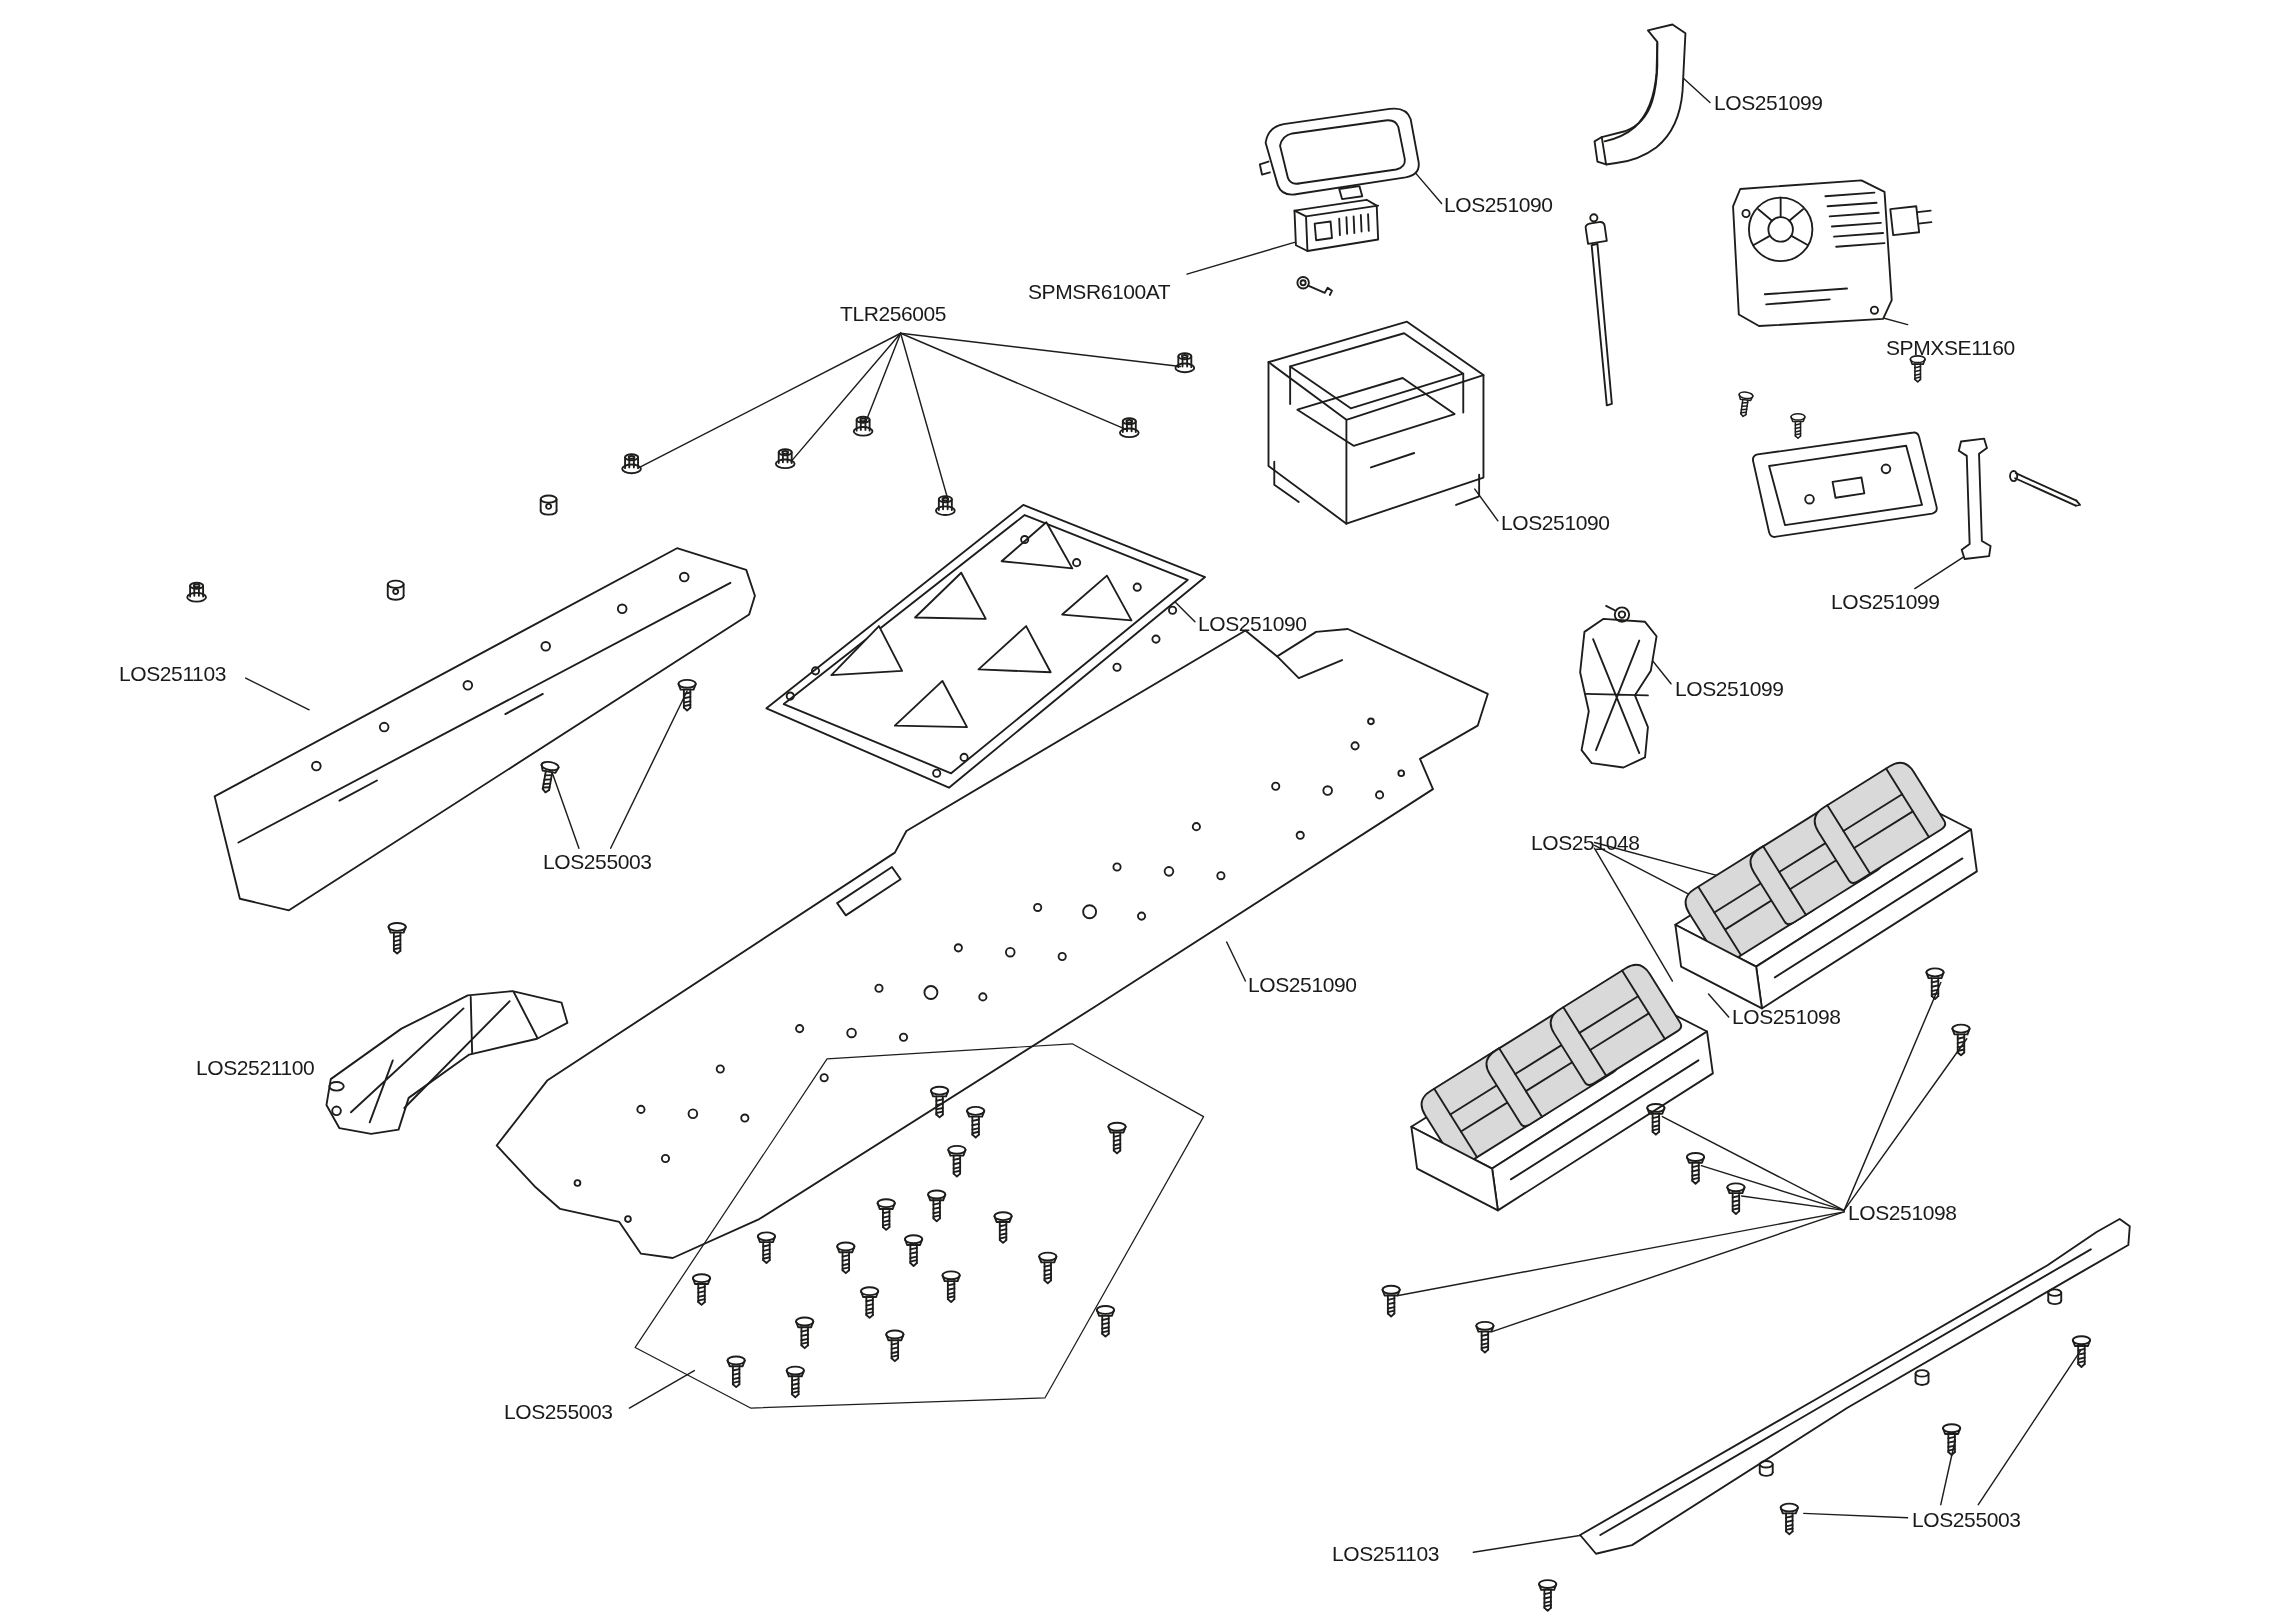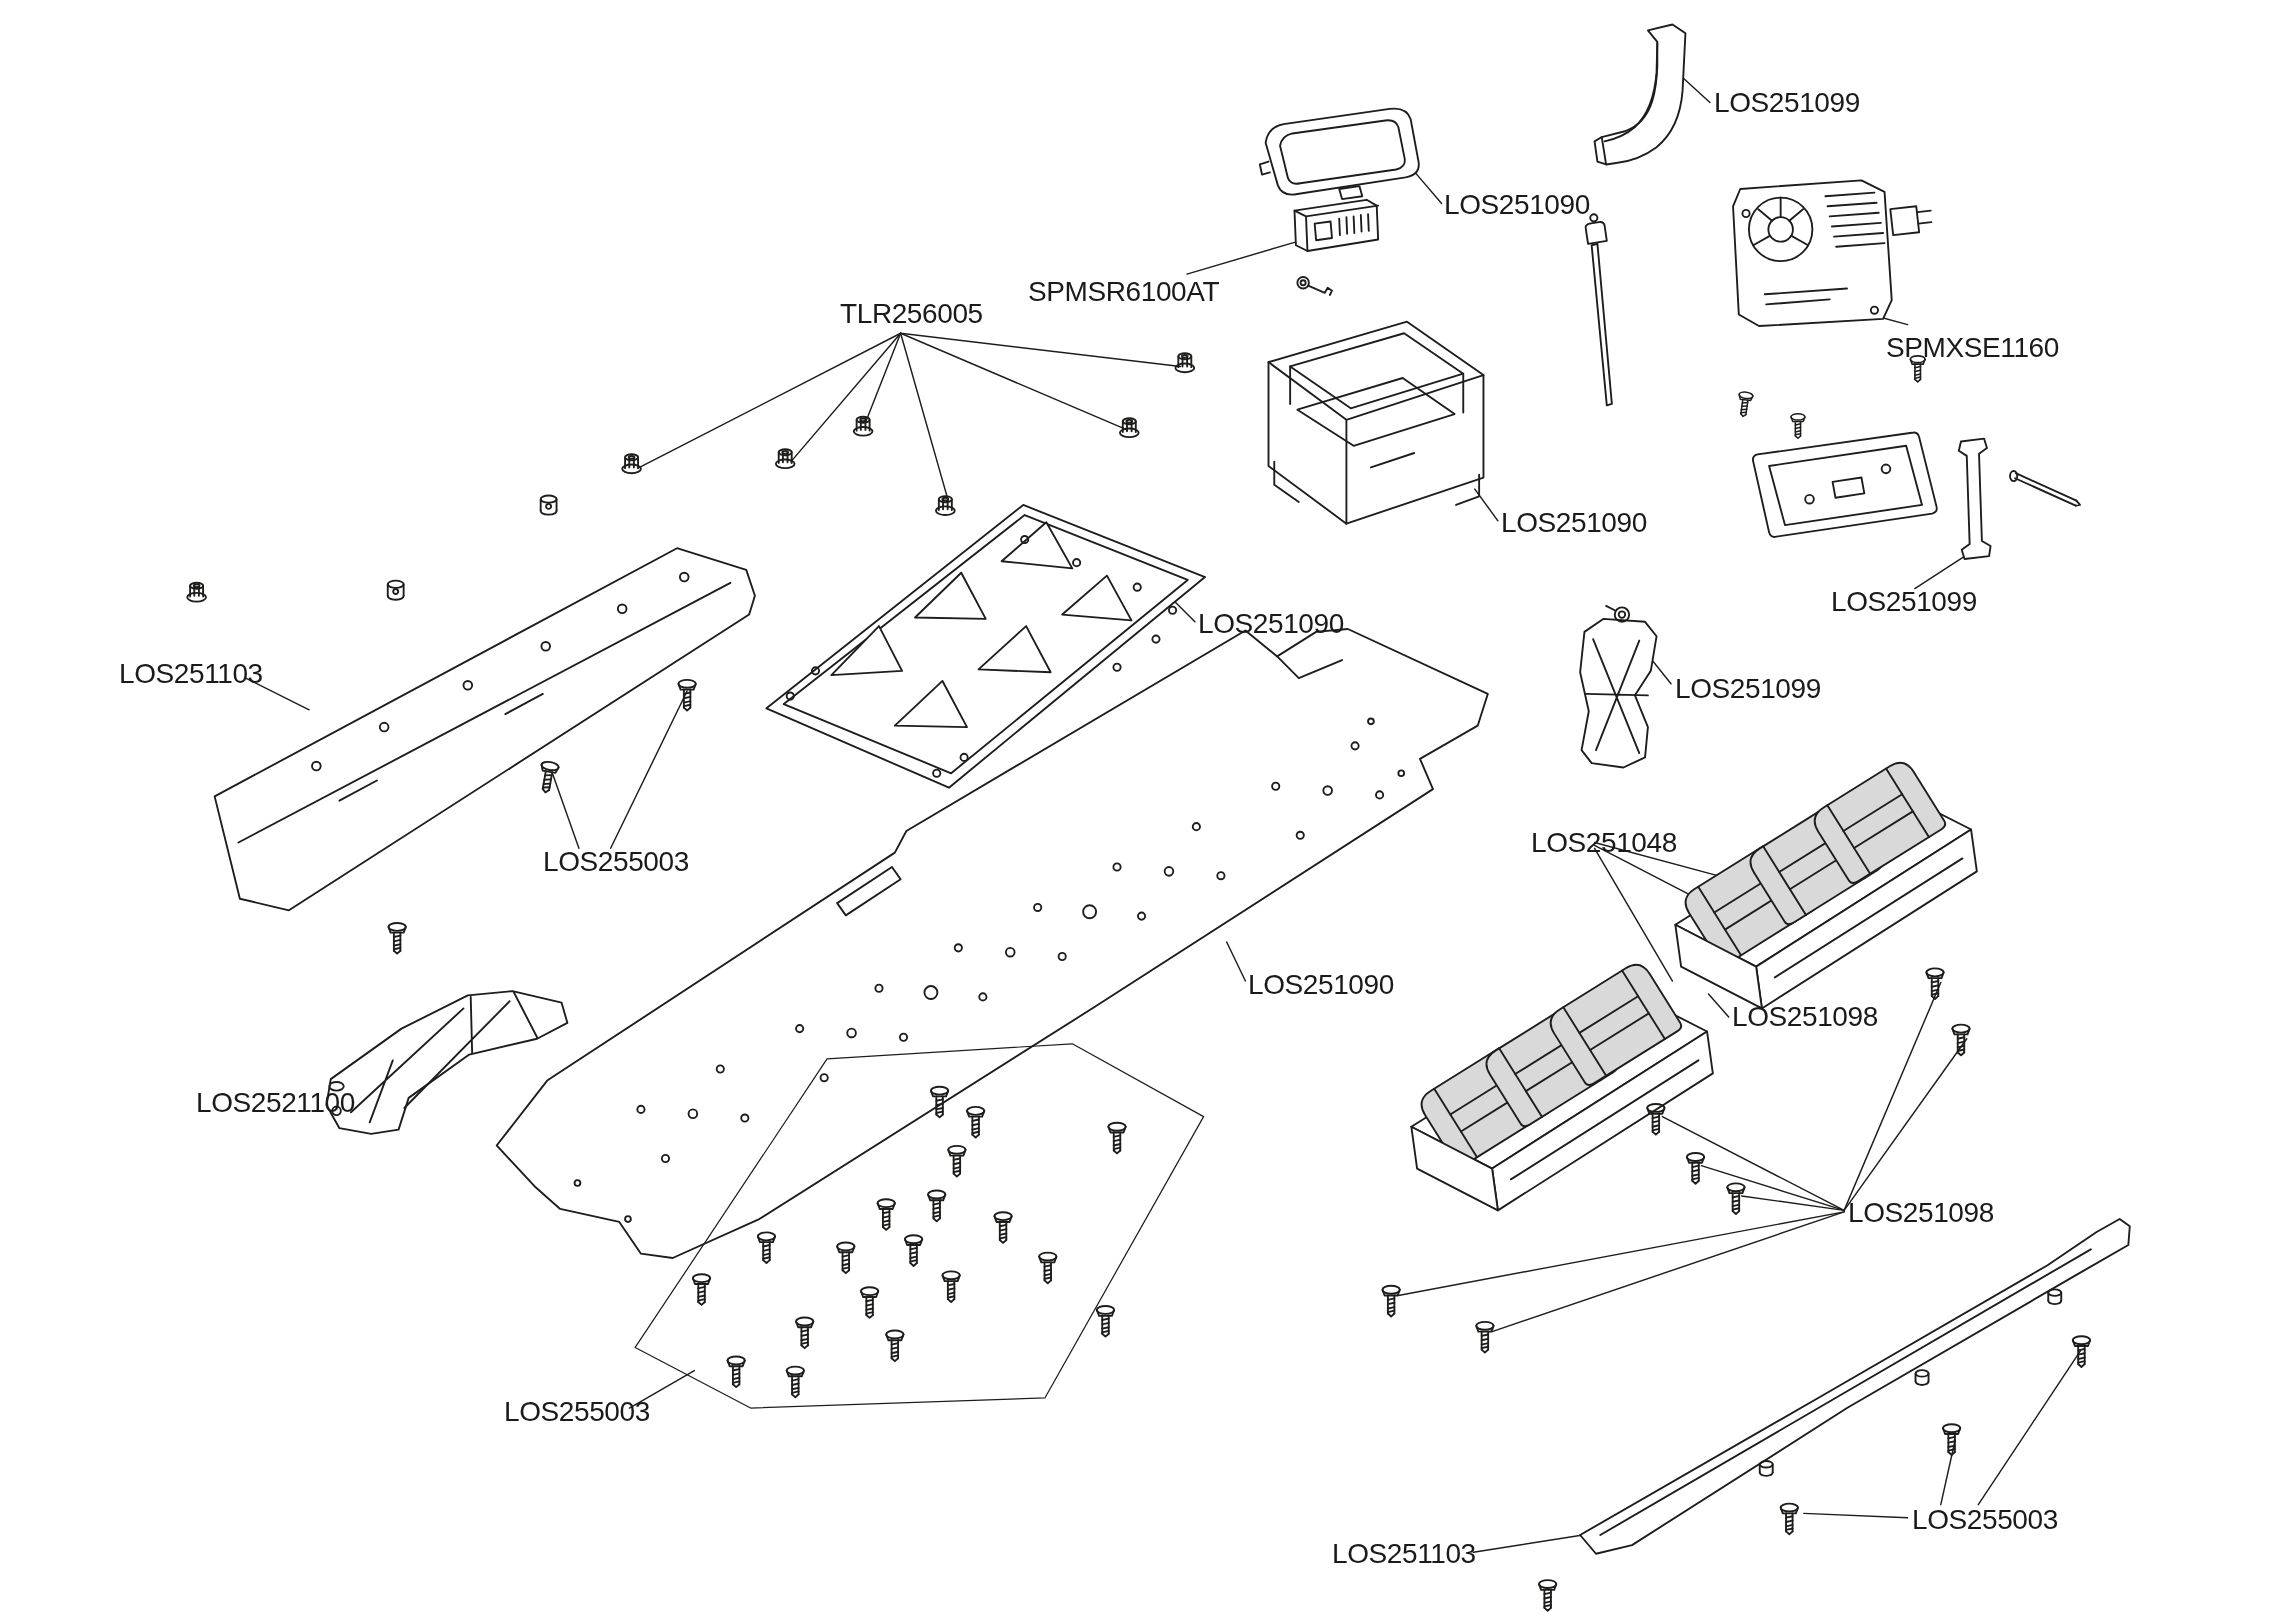--- a/index.html
+++ b/index.html
@@ -1,18 +1,18 @@
 <!DOCTYPE html>
 <html style="font-size:11.5px"><head>
 <meta charset="utf-8">
 <style>
   html,body{margin:0;padding:0;background:#ffffff;}
   #page{position:relative;width:2273px;height:1623px;background:#ffffff;overflow:hidden;
         font-family:"Liberation Sans", sans-serif;}
-  .lbl{position:absolute;font-size:28px;line-height:24.5px;color:#1a1a1a;white-space:nowrap;
+  .lbl{position:absolute;font-size:21px;line-height:24.5px;color:#1a1a1a;white-space:nowrap;
        letter-spacing:-0.4px;}
   #diagram-svg{position:absolute;left:0;top:0;}
   #diagram-svg path,#diagram-svg line,#diagram-svg circle,#diagram-svg ellipse{
       stroke:#1d1d1b;stroke-width:2.6;fill:none;stroke-linecap:round;stroke-linejoin:round;}
   #diagram-svg .solid{fill:#ffffff;}
   #diagram-svg .foamfill{fill:#d9d9d9;}
   #diagram-svg .thin{stroke-width:1.7;}
   #diagram-svg .leader{stroke-width:2;}
 </style>
 </head>
@@ -338,20 +338,20 @@
   <div class="lbl" style="left:1886px;top:336px">SPMXSE1160</div>
   <div class="lbl" style="left:1501px;top:511px">LOS251090</div>
   <div class="lbl" style="left:1831px;top:590px">LOS251099</div>
   <div class="lbl" style="left:1675px;top:677px">LOS251099</div>
   <div class="lbl" style="left:119px;top:662px">LOS251103</div>
   <div class="lbl" style="left:1198px;top:612px">LOS251090</div>
   <div class="lbl" style="left:543px;top:850px">LOS255003</div>
   <div class="lbl" style="left:1531px;top:831px">LOS251048</div>
   <div class="lbl" style="left:1248px;top:973px">LOS251090</div>
   <div class="lbl" style="left:1732px;top:1005px">LOS251098</div>
-  <div class="lbl" style="left:196px;top:1091px">LOS2521100</div>
+  <div class="lbl" style="left:196px;top:1056px">LOS2521100</div>
   <div class="lbl" style="left:1848px;top:1201px">LOS251098</div>
   <div class="lbl" style="left:504px;top:1400px">LOS255003</div>
   <div class="lbl" style="left:1332px;top:1542px">LOS251103</div>
   <div class="lbl" style="left:1912px;top:1508px">LOS255003</div>
 
 </div>
 
 
 </body></html>

